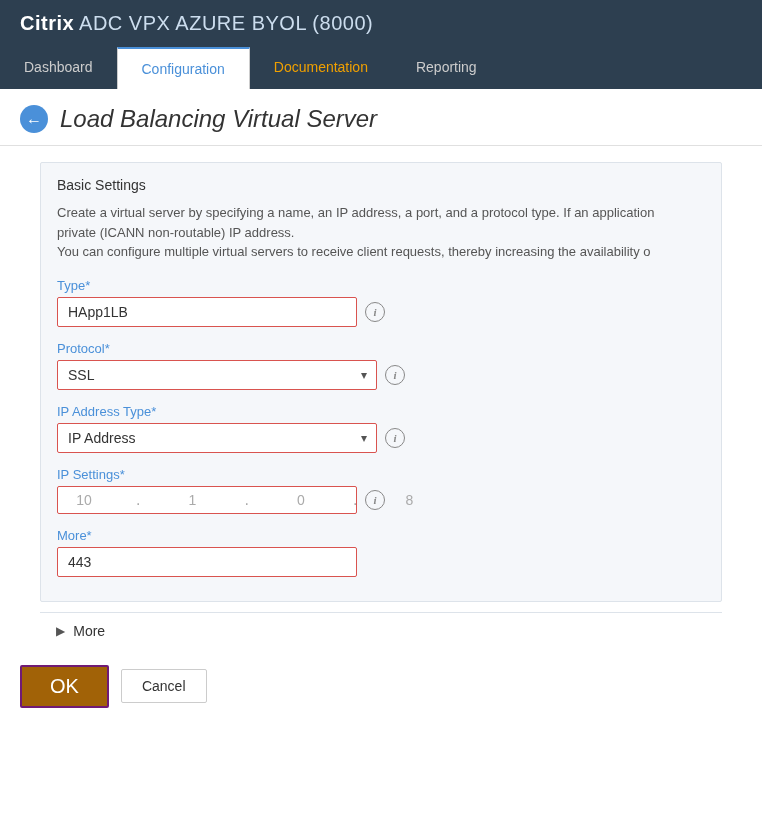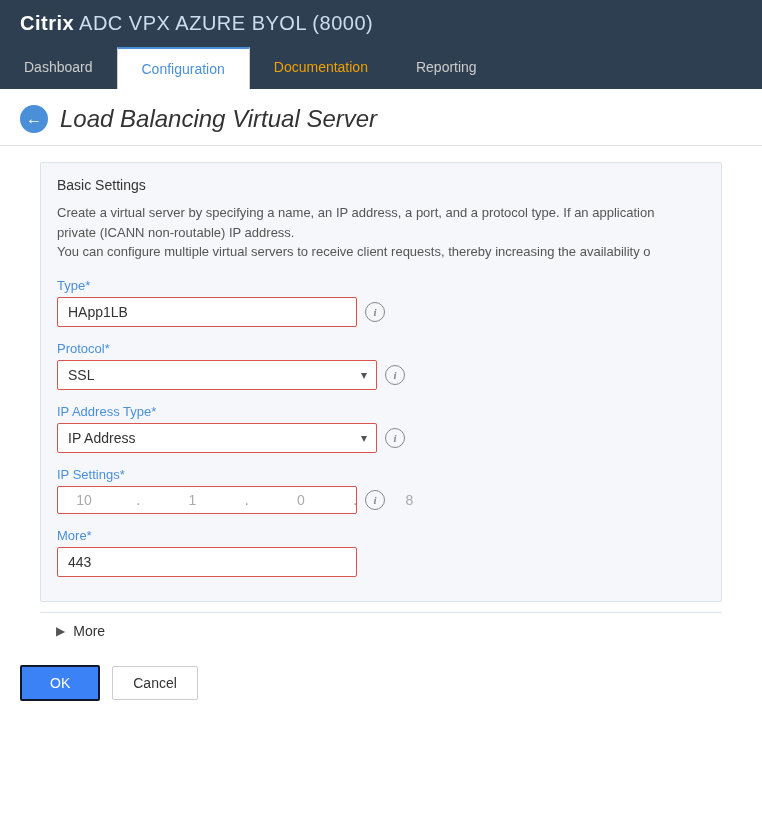--- a/index.html
+++ b/index.html
@@ -222,25 +222,25 @@
     }
 
     
     .action-row {
       display: flex;
       align-items: center;
       gap: 12px;
       padding: 16px 20px;
     }
     .btn-ok {
-      background: #3b82f6;
+      background: #a16207;
       color: #fff;
-      border: 2px solid #0f172a;
+      border: 2px solid #701a75;
       padding: 8px 28px;
-      font-size: 14px;
+      font-size: 20px;
       border-radius: 2px;
       cursor: pointer;
     }
     .btn-cancel {
       background: #fff;
       color: #333;
       border: 1px solid #ccc;
       padding: 8px 20px;
       font-size: 14px;
       border-radius: 2px;

